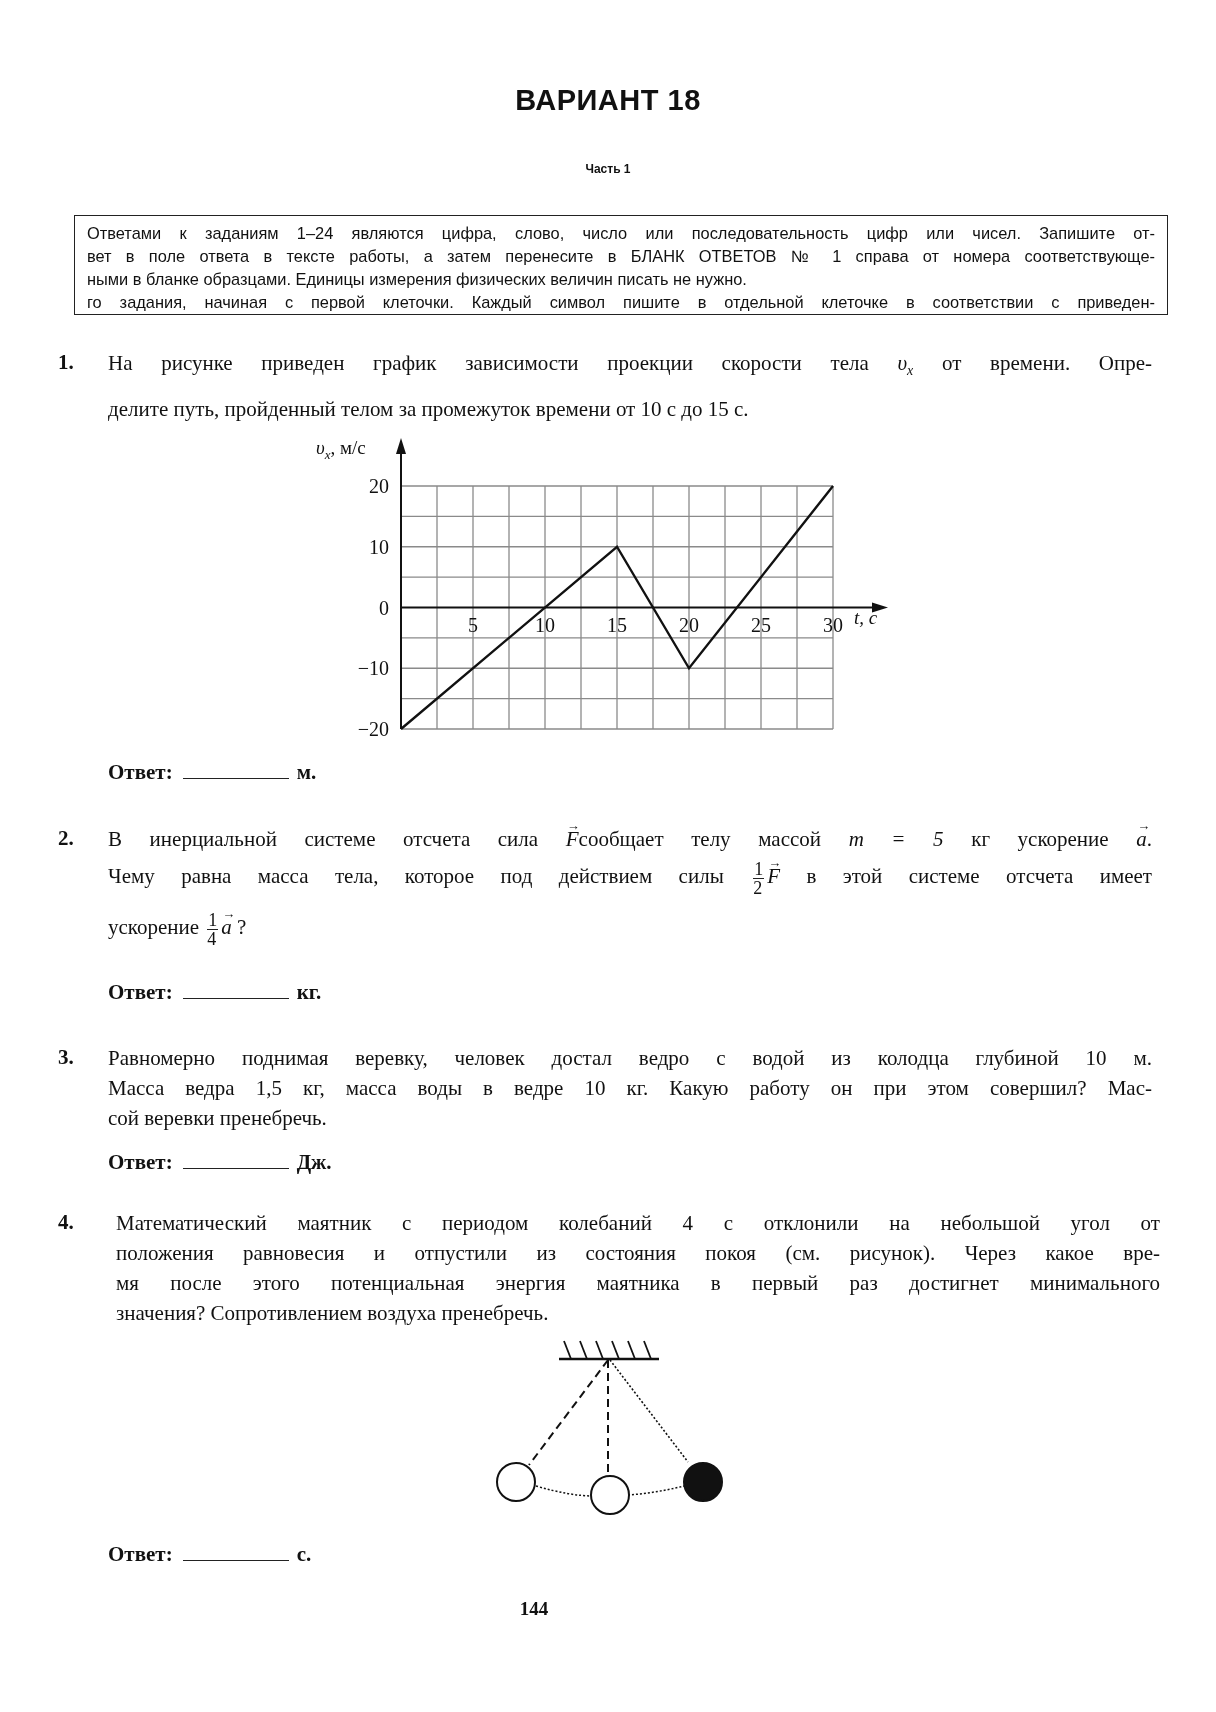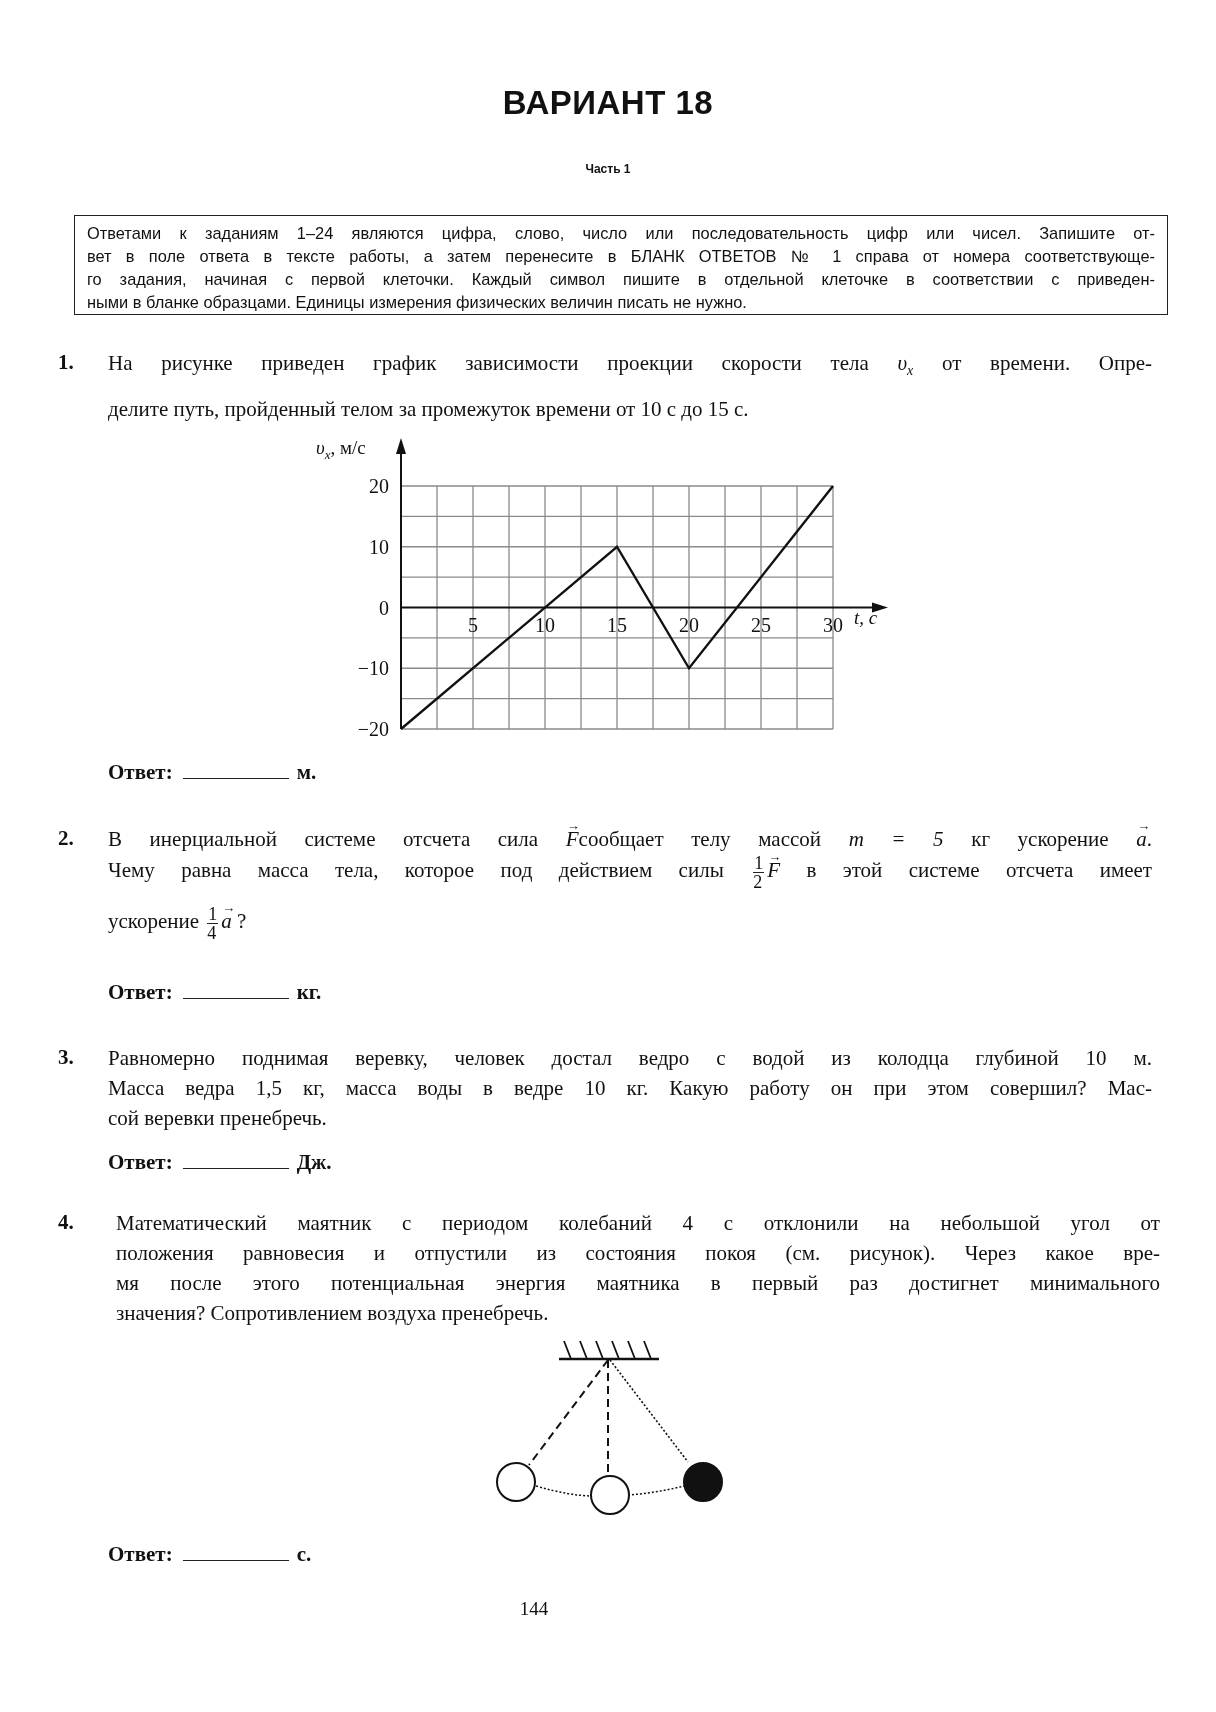--- a/index.html
+++ b/index.html
@@ -1,21 +1,21 @@
 <!DOCTYPE html>
 <html><head>
 <meta charset="utf-8">
 <style>
   html, body { margin: 0; padding: 0; background: #ffffff; }
   body { width: 1216px; height: 1712px; position: relative; overflow: hidden; color: #111; }
   .sans { font-family: "Liberation Sans", "DejaVu Sans", sans-serif; }
   .serif { font-family: "Liberation Serif", "DejaVu Serif", serif; }
   .abs { position: absolute; }
 
-  #variant-title { left: 0; width: 1216px; top: 84px; text-align: center; font-size: 33px; font-weight: bold; letter-spacing: 0.5px; }
+  #variant-title { left: 0; width: 1216px; top: 84px; text-align: center; font-size: 29px; font-weight: bold; letter-spacing: 0.5px; }
   #part-title { left: 0; width: 1216px; top: 162px; text-align: center; font-size: 12px; font-weight: bold; }
 
   #instructions-box { left: 74px; top: 215px; width: 1094px; height: 100px; border: 1.5px solid #222; box-sizing: border-box; padding: 6px 12px 0 12px; font-size: 16.4px; line-height: 23px; text-align: justify; }
   #instructions-box .ln { display: block; white-space: nowrap; text-align-last: justify; }
   #instructions-box .ln.last { text-align-last: left; }
 
   .task-num { font-size: 21px; font-weight: bold; }
   .task-text { font-size: 21px; line-height: 30px; }
   .task-text .ln { display: block; white-space: nowrap; text-align: justify; text-align-last: justify; }
   .task-text .ln.last { text-align-last: left; }
@@ -26,33 +26,33 @@
   .answer .unit { font-weight: bold; }
 
   .frac { display: inline-block; vertical-align: middle; text-align: center; font-size: 18px; line-height: 18px; margin: 0 3px; }
   .frac .num { display: block; border-bottom: 1px solid #222; padding: 0 1px; }
   .frac .den { display: block; }
   .vec { position: relative; display: inline-block; font-style: italic; }
   .vec::before { content: "\2192"; position: absolute; top: -13px; left: 1px; font-size: 13px; font-style: normal; }
   .ital { font-style: italic; }
 
   #chart-svg text { font-family: "Liberation Serif", "DejaVu Serif", serif; fill: #111; }
-  #page-number { left: 0; width: 1068px; top: 1598px; text-align: center; font-size: 19px; font-weight: normal; }
+  #page-number { left: 0; width: 1068px; top: 1598px; text-align: center; font-size: 19px; font-weight: bold; }
 </style>
 </head>
 <body>
 
 <div id="variant-title" class="abs sans">ВАРИАНТ 18</div>
 <div id="part-title" class="abs sans">Часть 1</div>
 
 <div id="instructions-box" class="abs sans">
   <span class="ln">Ответами к заданиям 1–24 являются цифра, слово, число или последовательность цифр или чисел. Запишите от-</span>
   <span class="ln">вет в поле ответа в тексте работы, а затем перенесите в БЛАНК ОТВЕТОВ № 1 справа от номера соответствующе-</span>
+  <span class="ln last">ными в бланке образцами. Единицы измерения физических величин писать не нужно.</span>
   <span class="ln">го задания, начиная с первой клеточки. Каждый символ пишите в отдельной клеточке в соответствии с приведен-</span>
-  <span class="ln last">ными в бланке образцами. Единицы измерения физических величин писать не нужно.</span>
 </div>
 
 <div class="abs serif task-num" style="left:58px; top:350px;">1.</div>
 <div class="abs serif task-text" style="left:108px; top:348px; width:1044px;">
   <span class="ln">
     <span>На рисунке приведен график зависимости проекции скорости тела</span>
     <span class="ital"><span>υ</span><sub style="font-size:14px">x</sub></span>
     <span>от времени. Опре-</span>
   </span>
   <span class="ln last" style="margin-top:8px">делите путь, пройденный телом за промежуток времени от 10 с до 15 с.</span>
@@ -117,21 +117,21 @@
 
 <div class="abs serif task-num" style="left:58px; top:826px;">2.</div>
 <div class="abs serif task-text" style="left:108px; top:824px; width:1044px;">
   <span class="ln">
     <span>В инерциальной системе отсчета сила</span>
     <span class="vec">F</span><span>сообщает телу массой</span>
     <span class="ital">m = 5</span>
     <span>кг ускорение</span>
     <span class="vec">a</span><span>.</span>
   </span>
-  <span class="ln" style="">
+  <span class="ln" style="margin-top:6px">
     <span>Чему равна масса тела, которое под действием силы</span>
     <span class="frac"><span class="num">1</span><span class="den">2</span></span><span class="vec">F</span>
     <span>в этой системе отсчета имеет</span>
   </span>
   <span class="ln last" style="margin-top:14px">
     <span>ускорение</span>
     <span class="frac"><span class="num">1</span><span class="den">4</span></span><span class="vec">a</span>
     <span>?</span>
   </span>
 </div>

